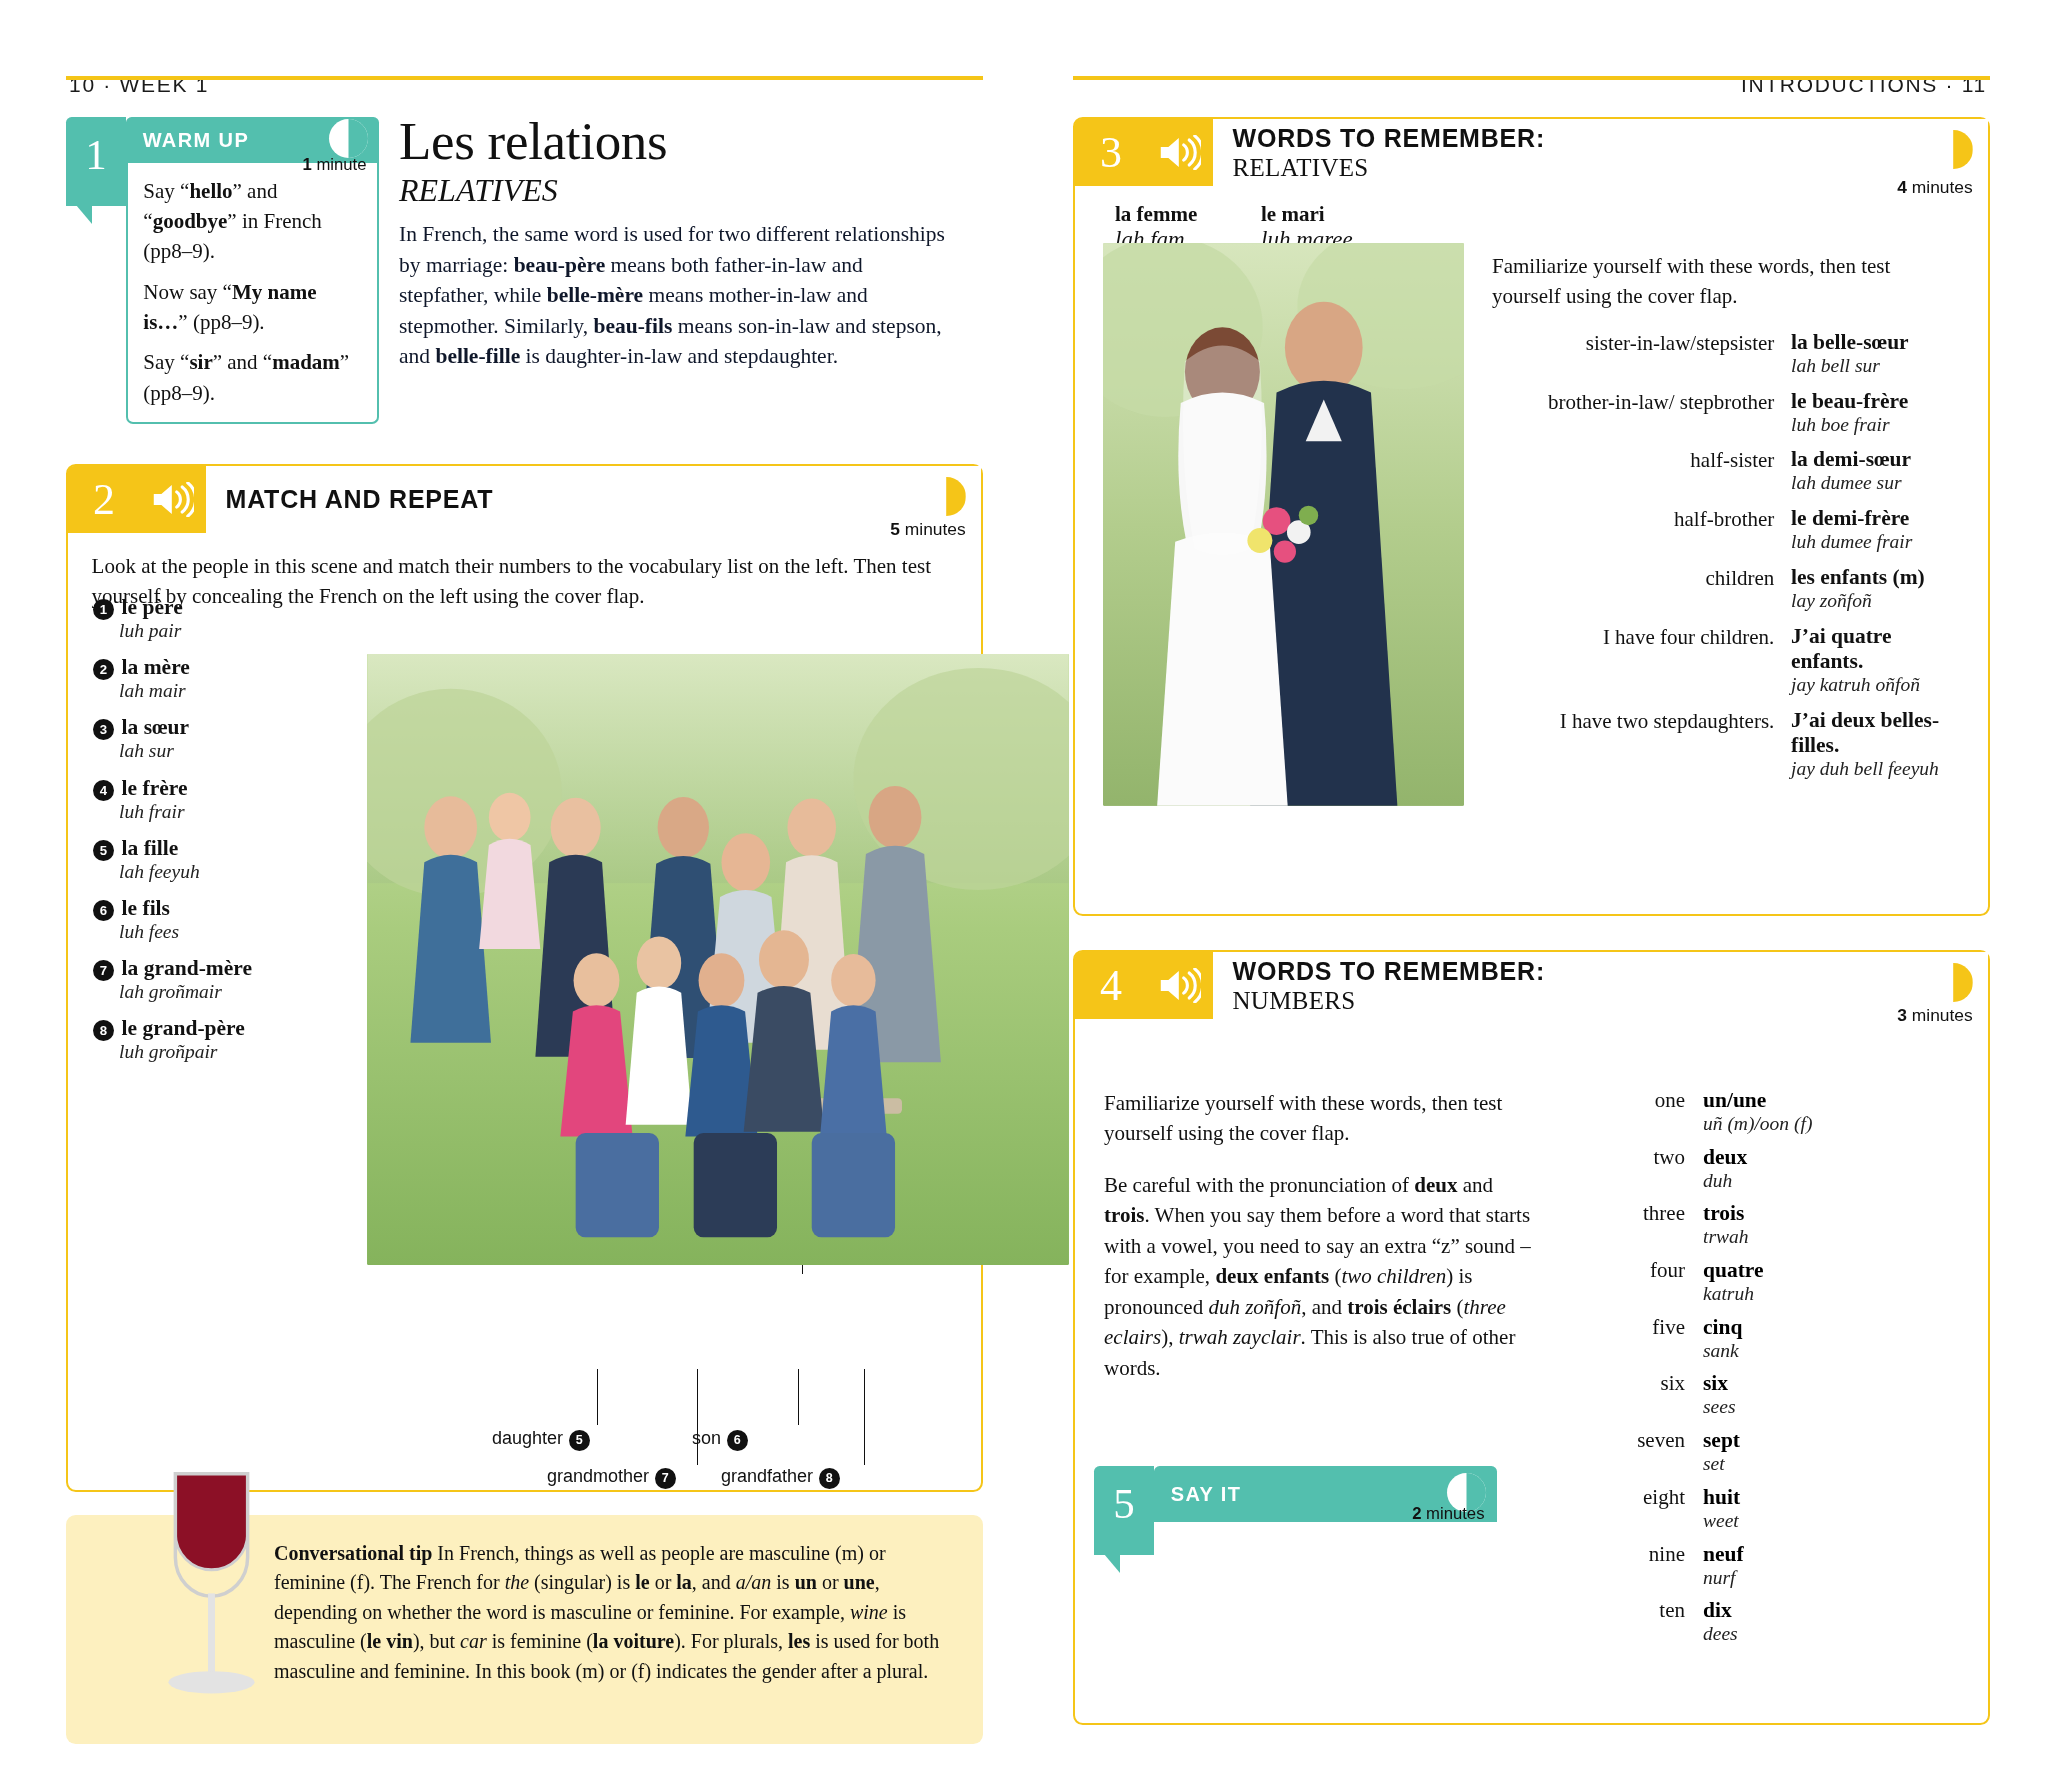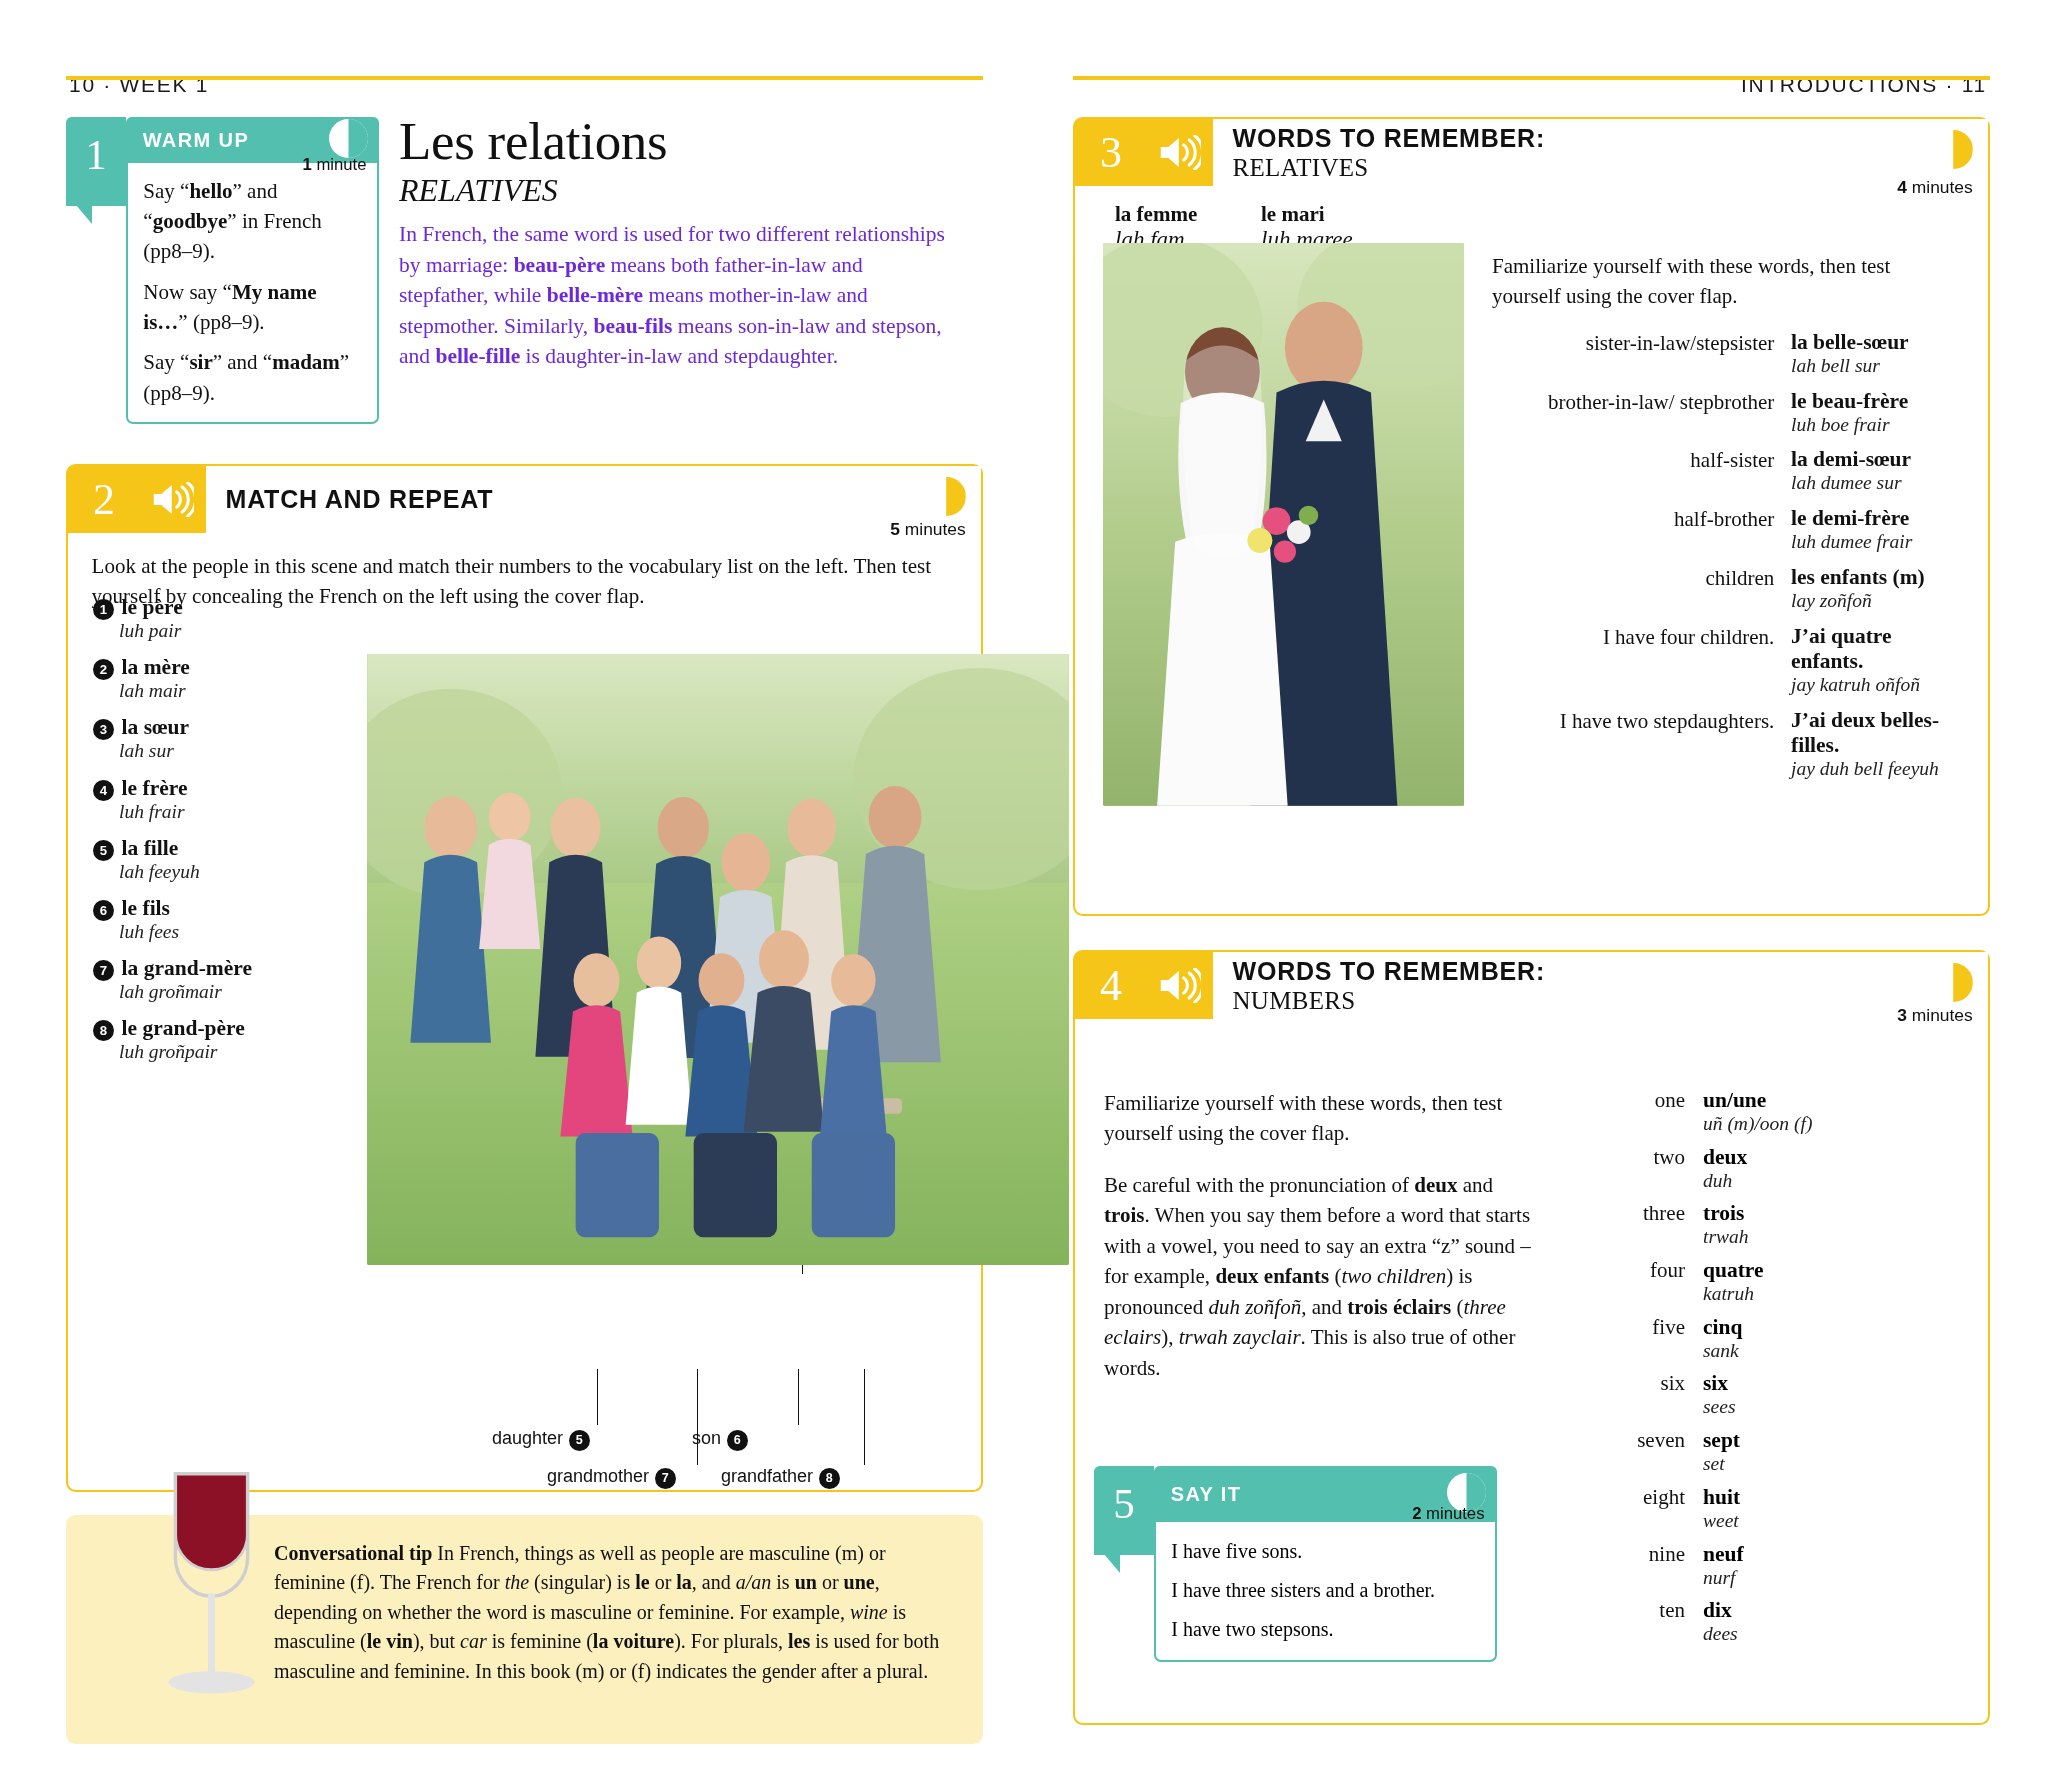--- a/index.html
+++ b/index.html
@@ -118,21 +118,21 @@
 
   
   .titleblock { position:absolute; left:399px; top:111px; width:556px; }
   .main-title {
     font-family:"Liberation Serif", serif; font-size:53px; color:#111; margin:0; font-weight:400;
     letter-spacing:-0.3px;
   }
   .main-sub {
     font-family:"Liberation Serif", serif; font-style:italic; font-size:32px; color:#111; margin:1.4px 0 9.7px 0;
   }
-  .intro-text { font-size:21.5px; line-height:1.42; color:#6d28d9; }
+  .intro-text { font-size:21.5px; line-height:1.42; color:#0f172a; }
 
   
   #panel2 { left:66px; top:464px; width:917px; height:1028px; }
   .p2-intro { font-size:21px; line-height:1.45; padding:18px 23.6px 0 23.6px; color:#111; }
   .vocab-list { position:absolute; left:25px; top:129px; width:229px; }
   .vocab-item { margin-bottom:13.2px; }
   .vocab-fr {
     font-family:"Liberation Serif", serif; font-weight:bold; font-size:21.5px; color:#111;
     display:flex; align-items:baseline;
   }
@@ -664,21 +664,16 @@
     <div class="si-head">
       <div class="lbl">SAY IT</div>
       <div class="pie pie-teal" style="margin-right:11px;">
         <div class="slice" style="clip-path:polygon(50% 50%, 50% 0, 100% 0, 100% 100%, 50% 100%);"></div>
       </div>
       <div class="wu-timer" style="top:38px;">
         <span style="font-weight:bold">2</span>
         <span>minutes</span>
       </div>
     </div>
-    <div class="si-body">
-      <p>I have five sons.</p>
-      <p>I have three sisters and a brother.</p>
-      <p>I have two stepsons.</p>
-    </div>
   </div>
 
 </div>
 
 
 </body></html>

